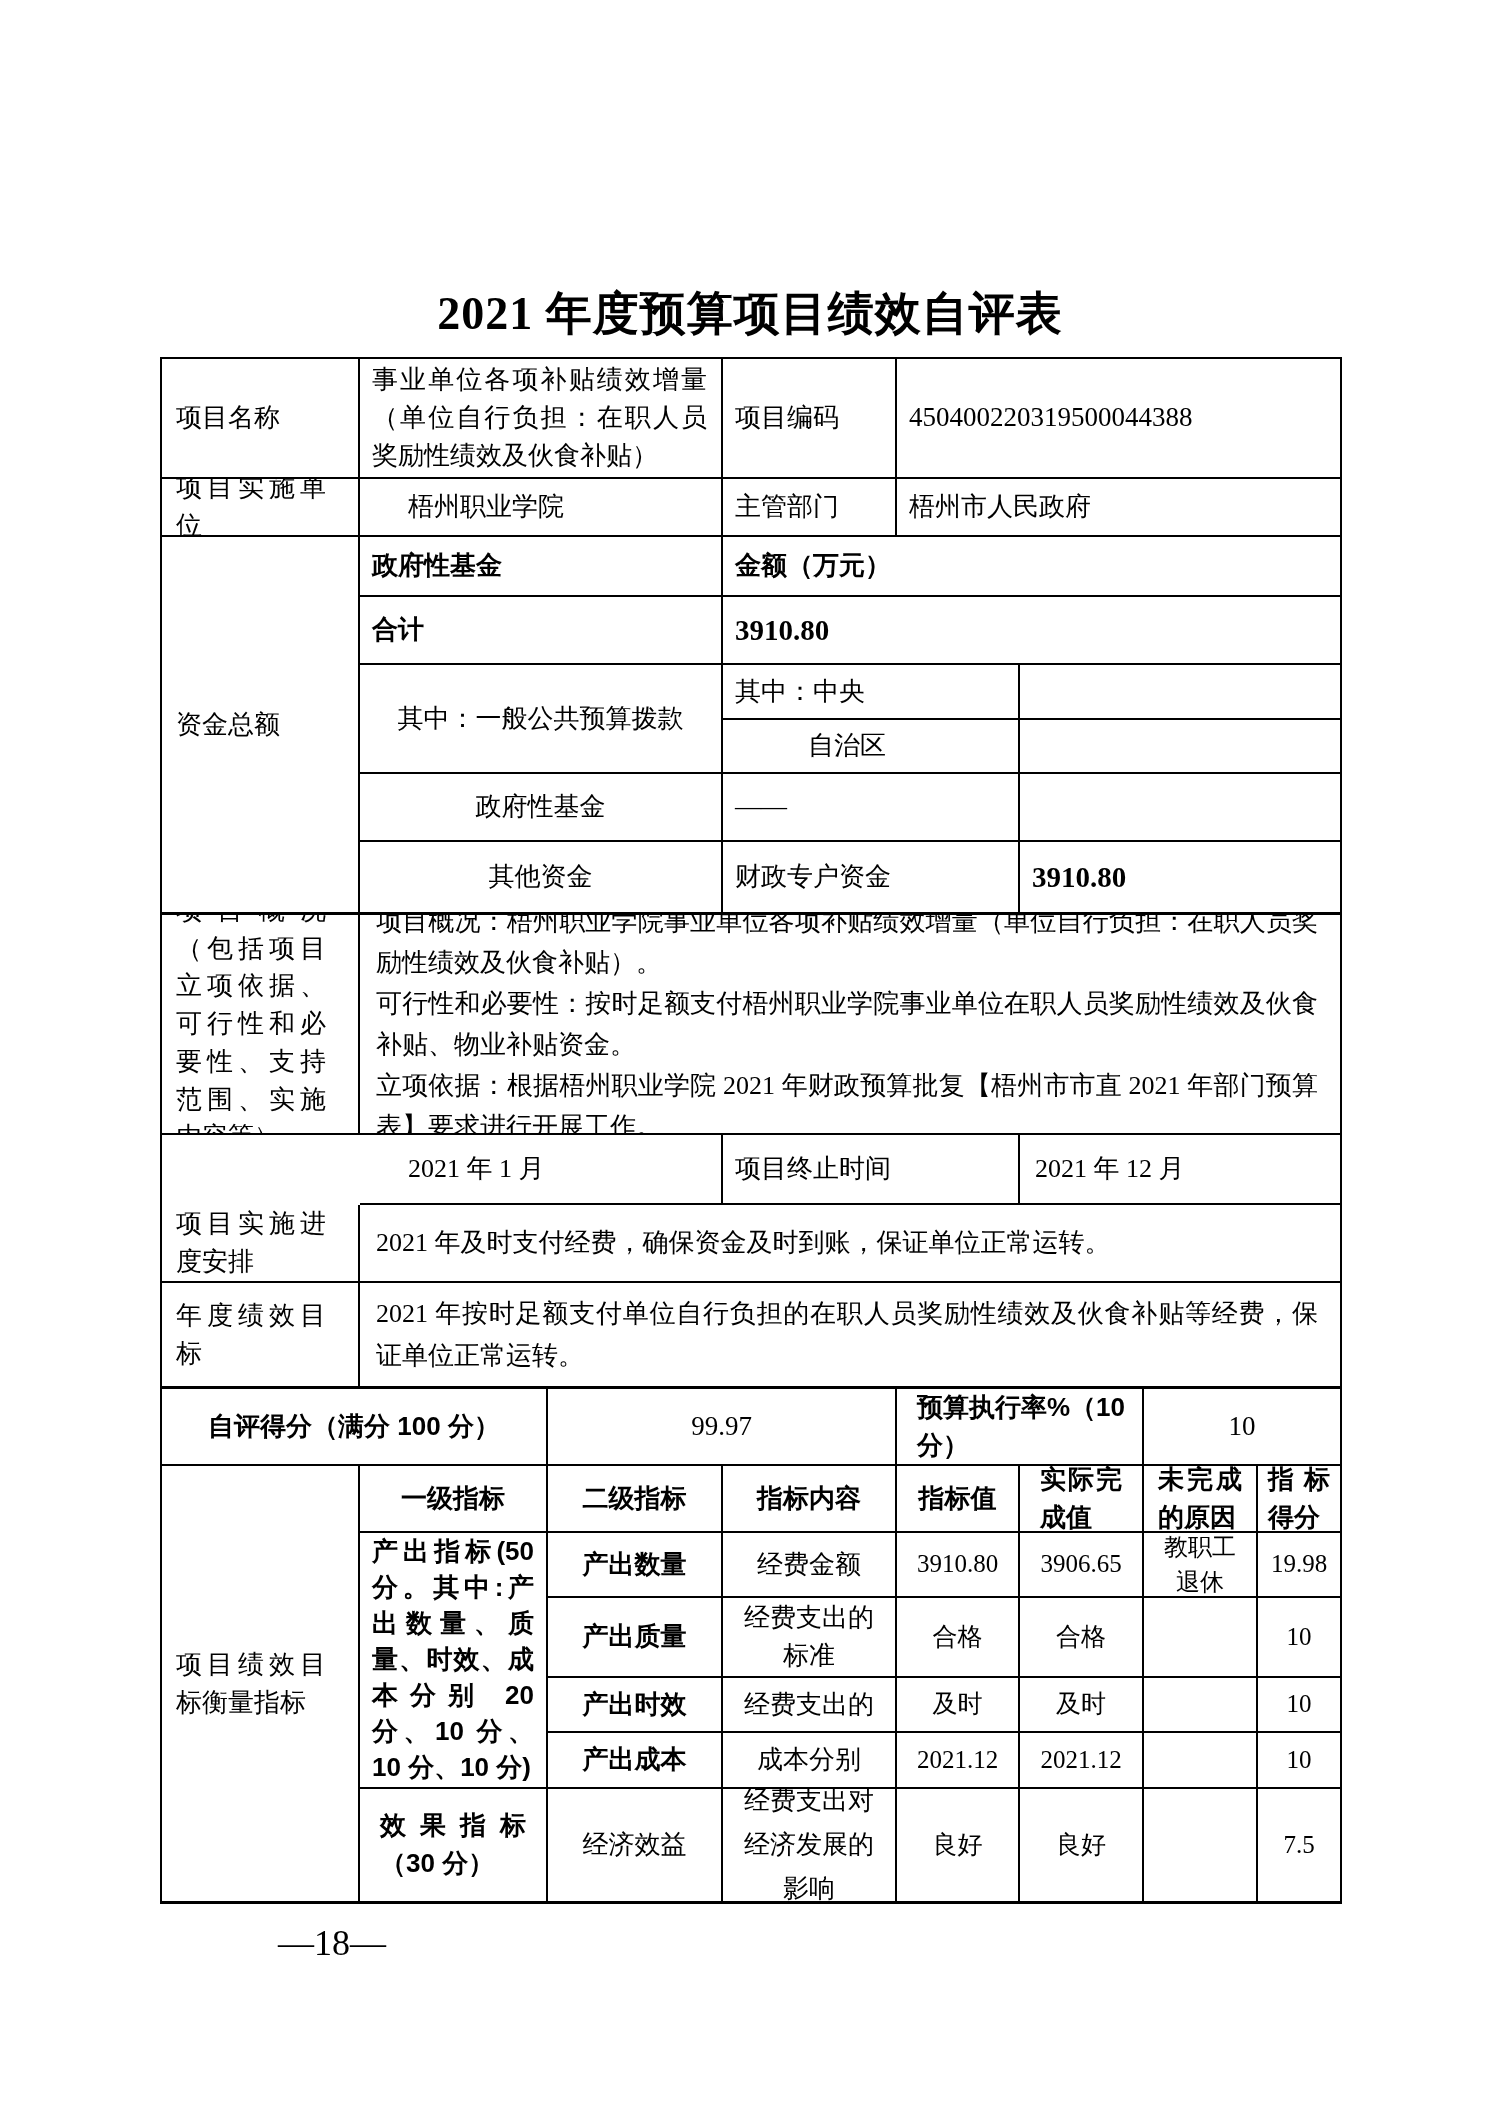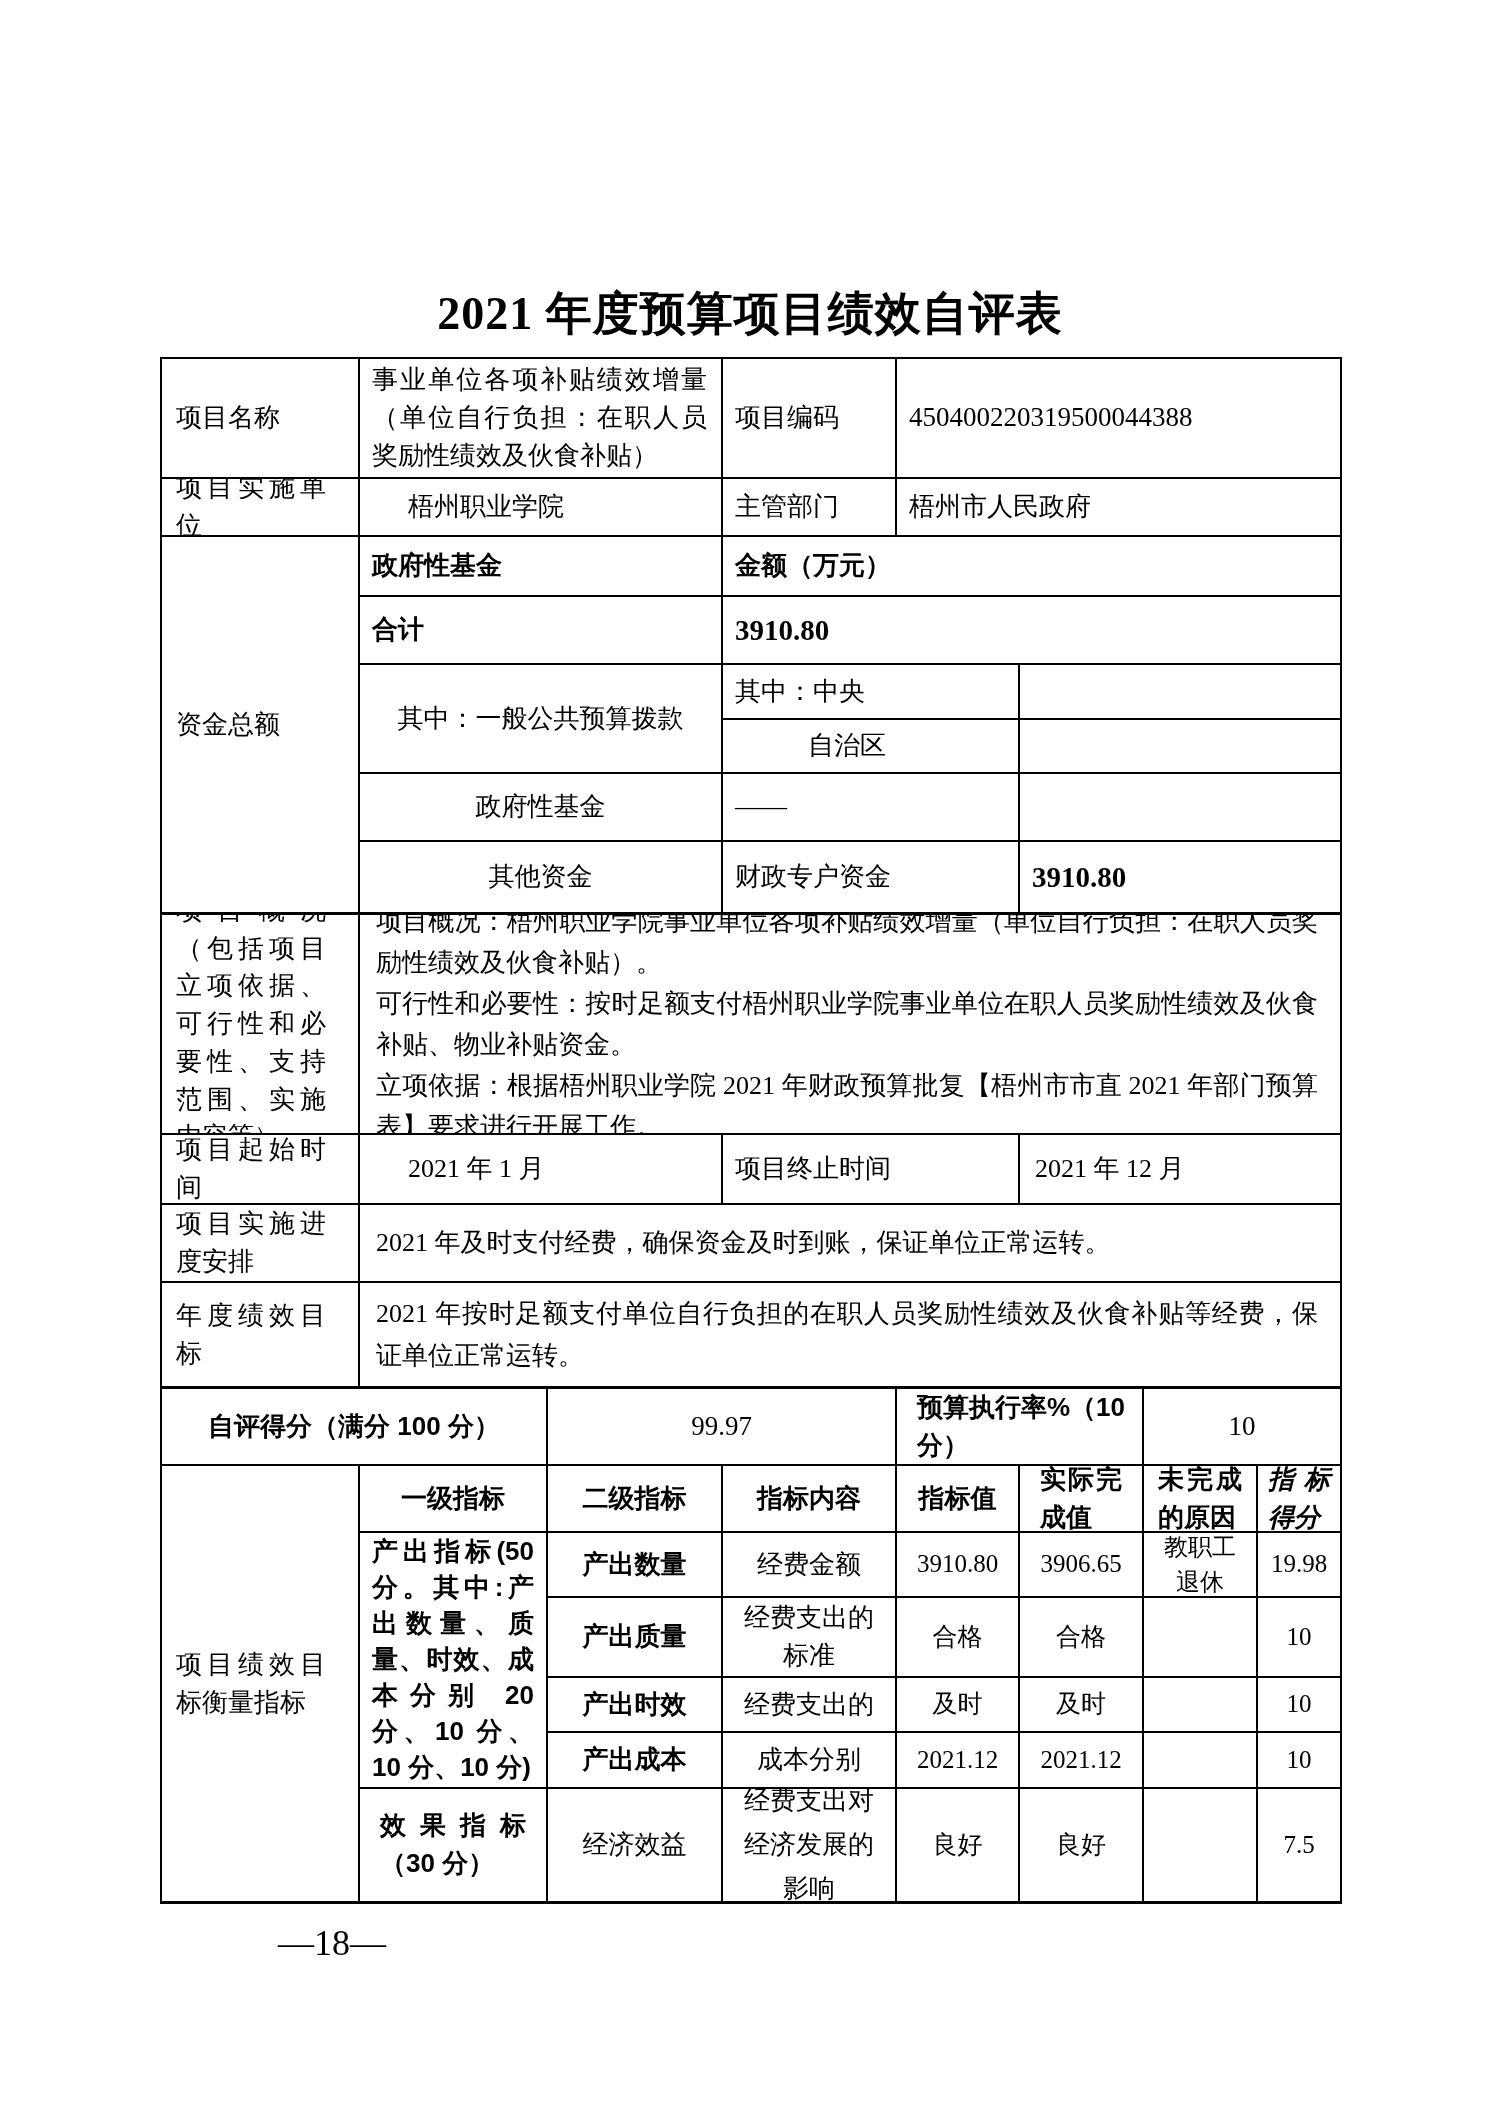--- a/index.html
+++ b/index.html
@@ -104,21 +104,20 @@
   <div class="cell pl12 bb3" style="grid-area:8/4/9/6">财政专户资金</div>
   <div class="cell amt pl12 bb3" style="grid-area:8/6/9/9">3910.80</div>
 
   <div class="cell lab" style="grid-area:9/1/10/2">项目概况（包括项目立项依据、可行性和必要性、支持范围、实施内容等）</div>
   <div class="cell para" style="grid-area:9/2/10/9">
     <div>项目概况：梧州职业学院事业单位各项补贴绩效增量（单位自行负担：在职人员奖励性绩效及伙食补贴）。</div>
     <div>可行性和必要性：按时足额支付梧州职业学院事业单位在职人员奖励性绩效及伙食补贴、物业补贴资金。</div>
     <div>立项依据：根据梧州职业学院 2021 年财政预算批复【梧州市市直 2021 年部门预算表】要求进行开展工作。</div>
   </div>
 
-  <div class="cell lab" style="grid-area:10/1/11/2">项目起始时间</div>
   <div class="cell pl40" style="grid-area:10/2/11/4">2021 年 1 月</div>
   <div class="cell pl12" style="grid-area:10/4/11/6">项目终止时间</div>
   <div class="cell pl15" style="grid-area:10/6/11/9">2021 年 12 月</div>
 
   <div class="cell lab" style="grid-area:11/1/12/2">项目实施进度安排</div>
   <div class="cell para" style="grid-area:11/2/12/9">2021 年及时支付经费，确保资金及时到账，保证单位正常运转。</div>
 
   <div class="cell lab bb3" style="grid-area:12/1/13/2">年度绩效目标</div>
   <div class="cell para bb3" style="grid-area:12/2/13/9">2021 年按时足额支付单位自行负担的在职人员奖励性绩效及伙食补贴等经费，保证单位正常运转。</div>
 
@@ -128,21 +127,21 @@
   <div class="cell ctr num" style="grid-area:13/7/14/9">10</div>
 
   <div class="cell lab bb3" style="grid-area:14/1/20/2">项目绩效目标衡量指标</div>
 
   <div class="cell hd ctr" style="grid-area:14/2/15/3">一级指标</div>
   <div class="cell hd ctr" style="grid-area:14/3/15/4">二级指标</div>
   <div class="cell hd ctr" style="grid-area:14/4/15/5">指标内容</div>
   <div class="cell hd ctr" style="grid-area:14/5/15/6">指标值</div>
   <div class="cell hd jus" style="grid-area:14/6/15/7; padding:4px 20px;">实际完成值</div>
   <div class="cell hd jus" style="grid-area:14/7/15/8; padding:4px 14px;">未完成的原因</div>
-  <div class="cell hd jus" style="grid-area:14/8/15/9; padding:0 10px;font-style:italic;">指标得分</div>
+  <div class="cell hd jus" style="grid-area:14/8/15/9; padding:0 10px;">指标得分</div>
 
   <div class="cell hd jus grp" style="grid-area:15/2/19/3">产出指标(50分。其中:产出数量、质量、时效、成本分别 20 分、10 分、10 分、10 分)</div>
 
   <div class="cell hd ctr" style="grid-area:15/3/16/4">产出数量</div>
   <div class="cell icontent" style="grid-area:15/4/16/5">经费金额</div>
   <div class="cell val" style="grid-area:15/5/16/6">3910.80</div>
   <div class="cell val" style="grid-area:15/6/16/7">3906.65</div>
   <div class="cell reason" style="grid-area:15/7/16/8">教职工退休</div>
   <div class="cell val" style="grid-area:15/8/16/9">19.98</div>
 

